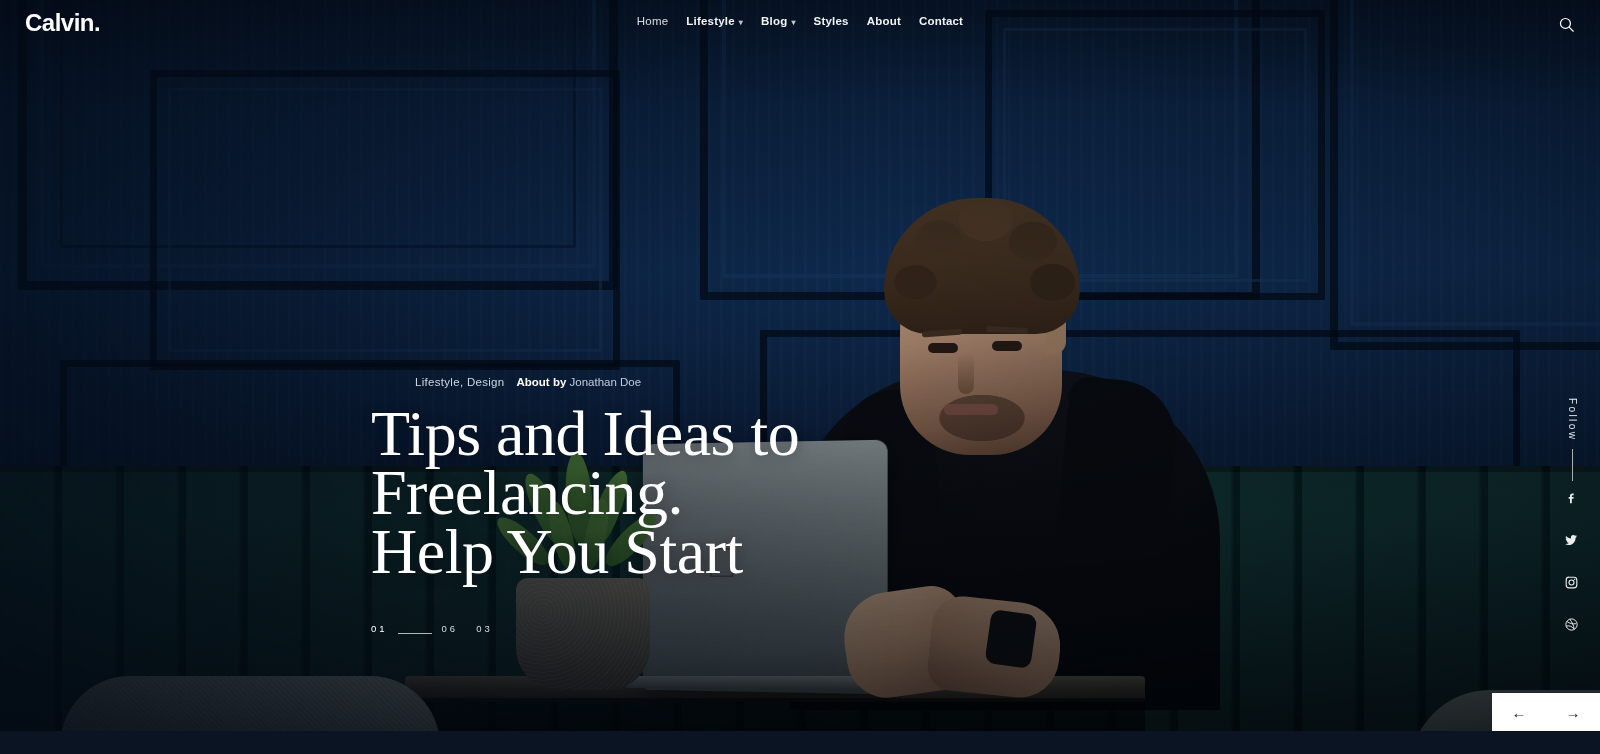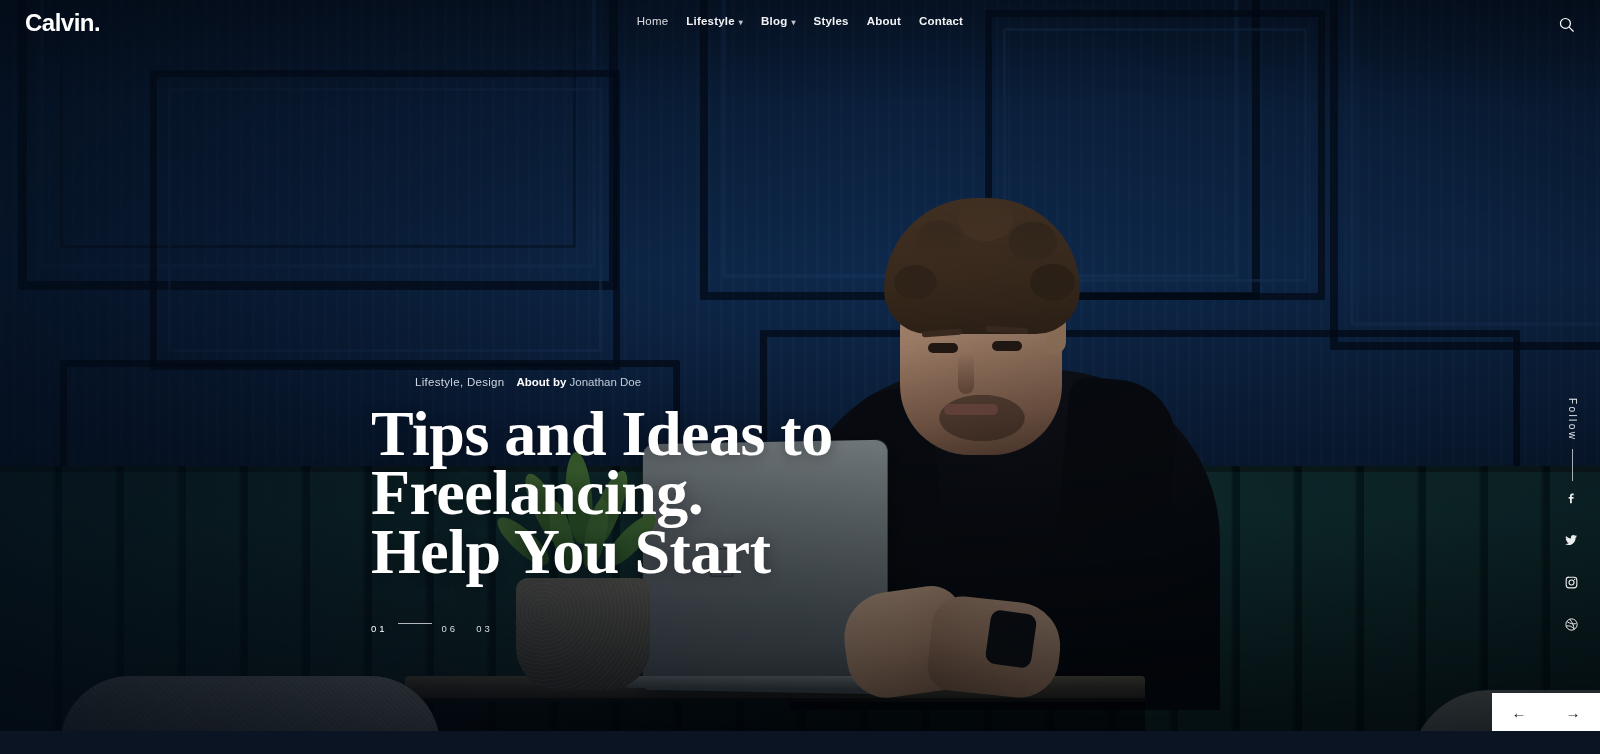--- a/index.html
+++ b/index.html
@@ -184,25 +184,25 @@
   
   .hero{ position:absolute; left:371px; top:376px; z-index:30; }
   .meta{ display:flex; align-items:center; gap:12px; margin-bottom:16px;padding-left:44px; }
   .meta-cat{ color:#cfd6e0; font-size:11.5px; letter-spacing:.3px; }
   .meta-by{ font-size:11.5px; color:#e8ecf2; }
   .meta-by b{ color:#fff; font-weight:bold; }
   .meta-by span{ color:#c3ccd8; font-weight:normal; }
 
   .headline{
     font-family:"Liberation Serif", serif;
-    color:#fff; font-size:64px; line-height:59px; font-weight:bold;
+    color:#fff; font-size:64px; line-height:59px; font-weight:normal;
     letter-spacing:-.5px; text-shadow:0 2px 14px rgba(0,0,0,.35);
   }
 
-  .slides{ display:flex; align-items:flex-start; gap:0; margin-top:42px; }
+  .slides{ display:flex; align-items:flex-end; gap:0; margin-top:42px; }
   .slide-num{
     color:#d7dde6; font-size:9.5px; letter-spacing:3px; font-weight:normal; cursor:pointer;
   }
   .slide-num.active{ color:#fff; }
   .slide-line{ width:34px; height:1px; background:rgba(255,255,255,.7); margin:0 10px; }
   .slide-gap{ width:18px; }
 
   
   .follow{
     position:absolute; right:22px; top:398px; z-index:35;

